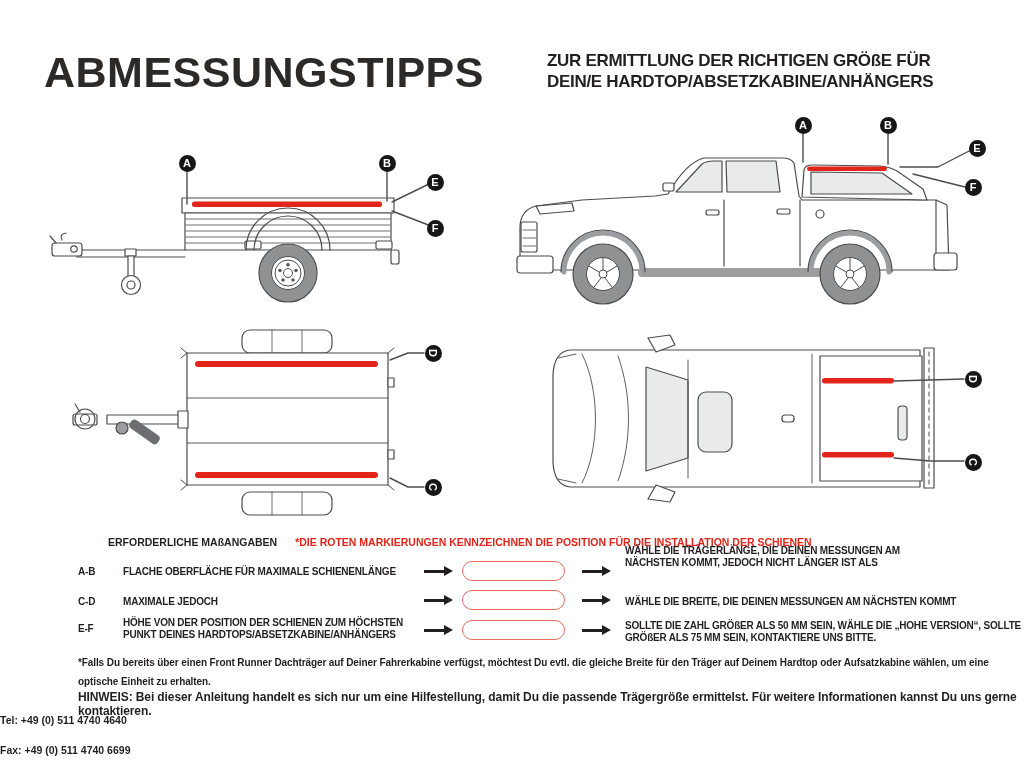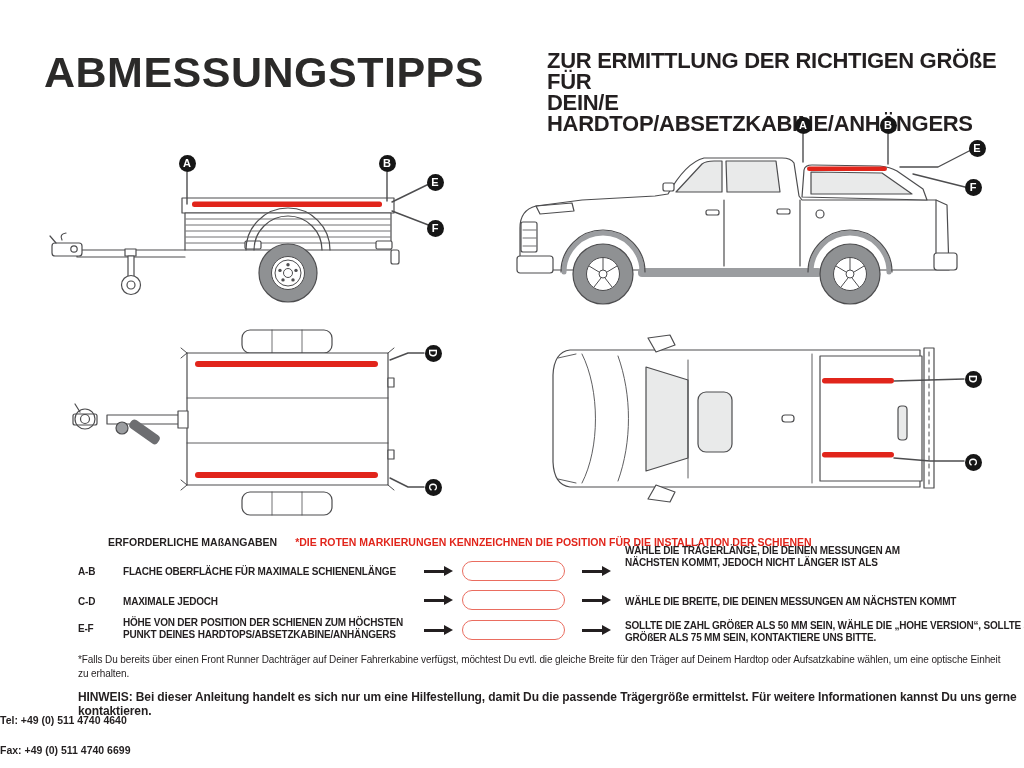--- a/index.html
+++ b/index.html
@@ -1,33 +1,33 @@
 <!DOCTYPE html>
 <html style="--red: #e1251b; --field-red: #ea6d60; --ink: #231f20; --line: #4d4d4f;"><head>
 <meta charset="utf-8">
 <style>
   :root{ --red:#e1251b; --field-red:#ea6d60; --ink:#231f20; --line:#4d4d4f; }
   *{margin:0;padding:0;box-sizing:border-box;}
   body{font-family:"Liberation Sans",sans-serif;background:#fff;}
   .page{position:relative;width:1024px;height:768px;background:#fff;overflow:hidden;}
   .abs{position:absolute;}
   .title{left:44px;top:48px;font-size:43px;font-weight:bold;color:#2b2a29;letter-spacing:0.5px;}
-  .subtitle{left:547px;top:50px;font-size:22px;font-weight:bold;color:var(--ink);line-height:21px;letter-spacing:-0.3px;}
+  .subtitle{left:547px;top:50px;font-size:17px;font-weight:bold;color:var(--ink);line-height:21px;letter-spacing:-0.3px;}
   .marker{position:absolute;width:17px;height:17px;border-radius:50%;background:#161616;color:#fff;
           display:flex;align-items:center;justify-content:center;font-size:11px;font-weight:bold;}
   .marker.rot span{display:inline-block;transform:rotate(90deg);}
   .sec-head{left:78px;top:536px;display:flex;gap:18px;font-size:10.5px;font-weight:bold;margin-left:30px;}
   .sec-head .lbl{color:var(--ink);}
   .sec-head .note{color:var(--red);}
   .mtxt{font-size:10px;font-weight:bold;color:var(--ink);letter-spacing:-0.2px;line-height:12px;}
   .pill{position:absolute;width:103px;height:20px;border:1.6px solid var(--field-red);border-radius:11px;background:#fff;}
   .arrow{position:absolute;width:20px;height:2.6px;background:var(--ink);}
   .arrow::after{content:"";position:absolute;left:20px;top:-4.3px;width:0;height:0;
     border-left:9px solid var(--ink);border-top:5.6px solid transparent;border-bottom:5.6px solid transparent;}
-  .foot{left:78px;top:653px;width:924px;font-size:10px;font-weight:normal;color:var(--ink);line-height:14px;letter-spacing:-0.1px;}
+  .foot{left:78px;top:653px;width:924px;font-size:10px;font-weight:bold;color:var(--ink);line-height:19px;letter-spacing:-0.1px;}
   .hinweis{left:78px;top:690px;width:940px;font-size:12px;font-weight:bold;color:var(--ink);letter-spacing:-0.1px;}
   .contact{left:0;top:714px;width:1024px;display:flex;justify-content:center;gap:18px;
            font-size:10.5px;font-weight:bold;color:var(--ink);flex-direction:column;}
   svg{position:absolute;overflow:visible;}
 </style>
 </head>
 <body>
 
 <div class="page">
 

